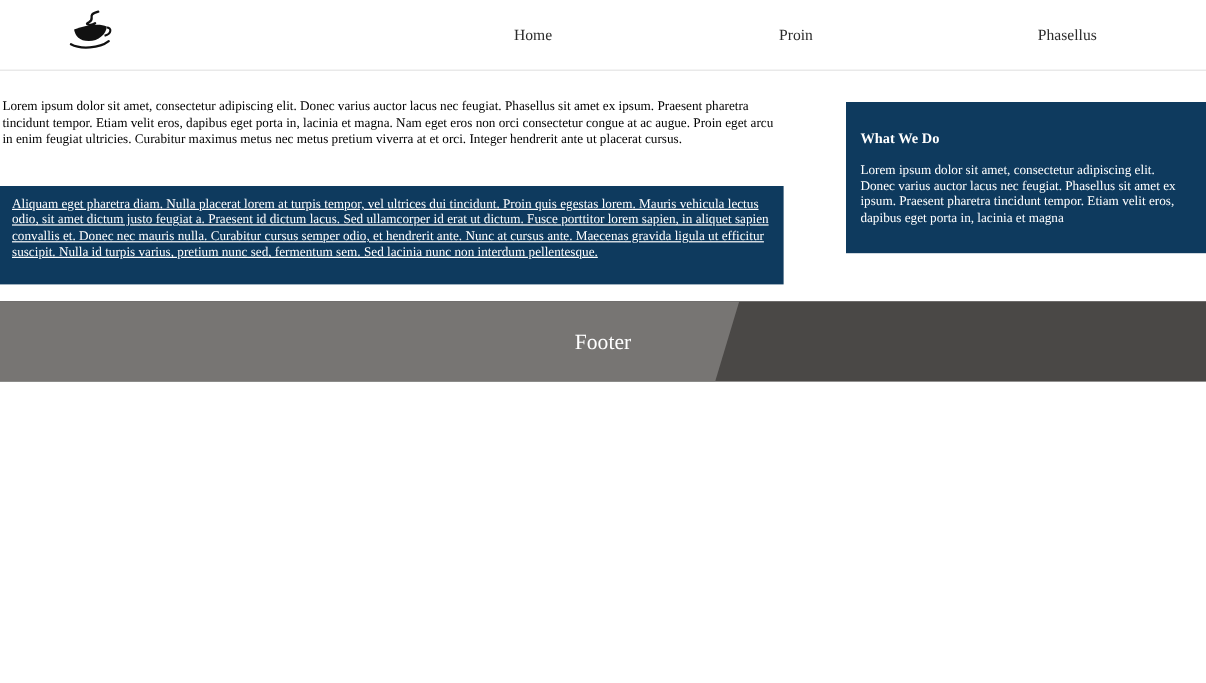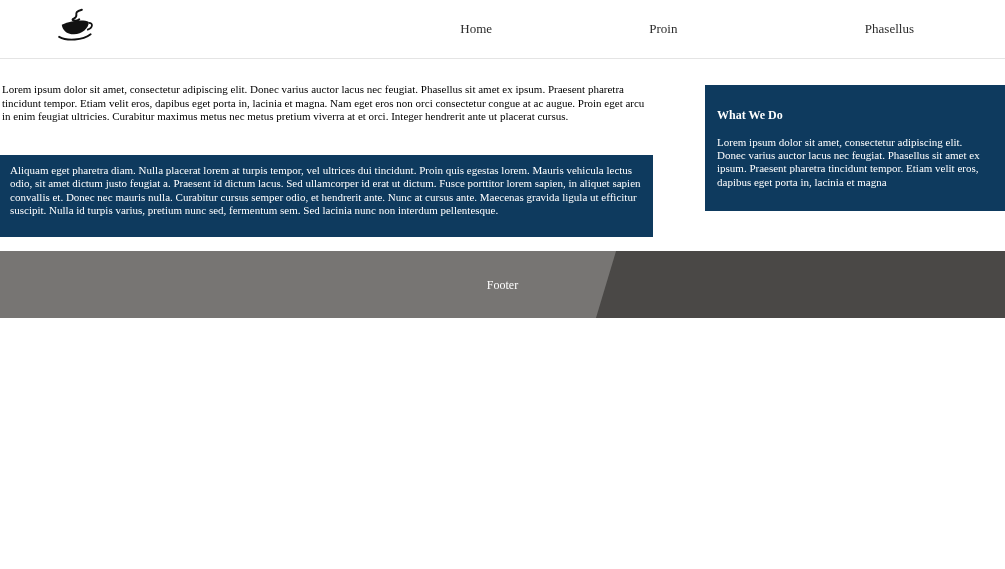--- a/index.html
+++ b/index.html
@@ -38,21 +38,21 @@
     top: 0;
     height: 58px;
     line-height: 58px;
     transform: translateX(-50%);
     font-size: 13px;
     color: #2b2b2b;
     text-decoration: none;
     cursor: pointer;
     white-space: nowrap;
   }
-  .nav-home     { left: 44.2%; margin-left: 32px; }
+  .nav-home     { left: 44.2%; }
   .nav-about    { left: 66.0%; }
   .nav-services { left: 88.5%; }
 
   
   .about {
     position: absolute;
     left: 2px;
     top: 83px;
     width: 651px;
   }
@@ -77,20 +77,21 @@
     height: 82px;
     background: #0e3a5e;
     box-sizing: border-box;
     padding: 9px 10px 0 10px;
   }
   .highlight-box p {
     margin: 0;
     font-size: 11px;
     line-height: 13.4px;
     color: #ffffff;
+    text-decoration: underline;
   }
 
   .wwd-box {
     position: absolute;
     left: 705px;
     top: 85px;
     width: 300px;
     height: 126px;
     background: #0e3a5e;
     box-sizing: border-box;
@@ -125,21 +126,21 @@
     width: 100%;
     height: 100%;
     background: #777573;
     clip-path: polygon(0 0, 61.3% 0, 59.3% 100%, 0 100%);
   }
   .footer-label {
     position: absolute;
     left: 50%;
     top: 50%;
     transform: translate(-50%, -50%);
-    font-size: 12px;
+    font-size: 18px;
     color: #ffffff;
     white-space: nowrap;
   }
 </style>
 </head>
 <body>
 
 <div class="page">
 
   <header class="topnav">

